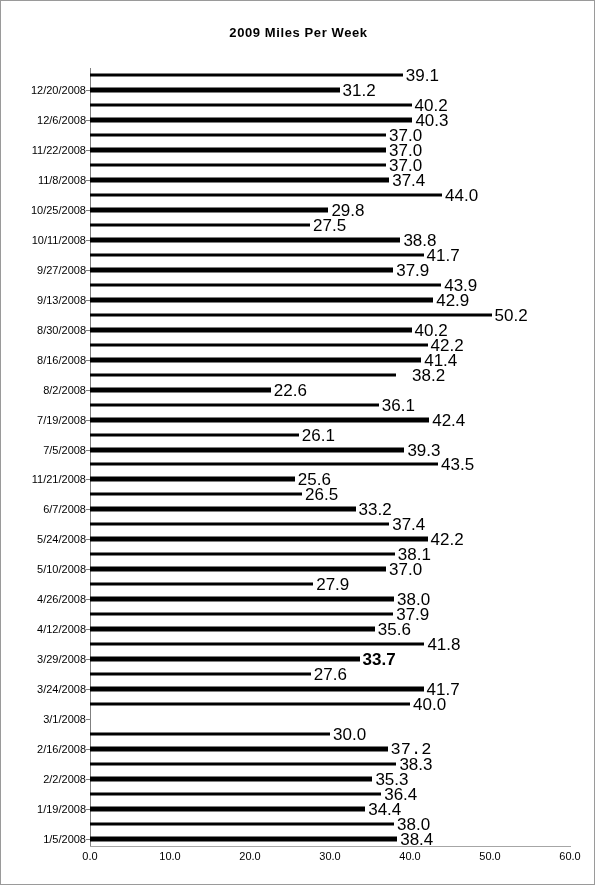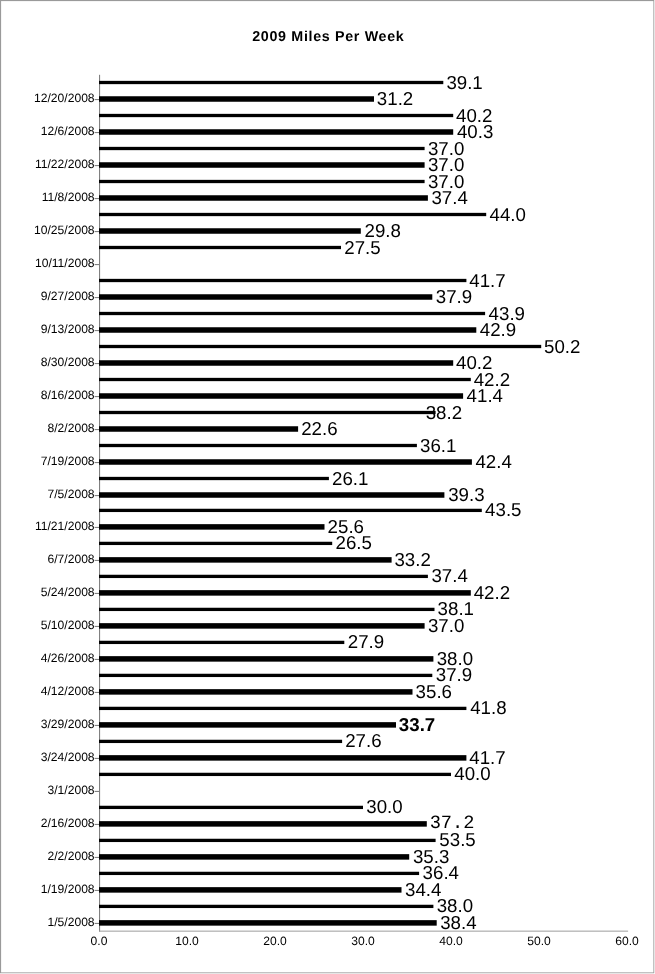--- a/index.html
+++ b/index.html
@@ -237,20 +237,24 @@
         <span class="bar-label" style="left: 352px;">44.0</span>
       </div>
       <div class="bar-row" style="top: 134.654px; height: 14.9615px; padding-left: 39px;">
         <div class="bar thick" style="width: 238.4px; background: rgb(0, 0, 0);"></div>
         <span class="bar-label" style="left: 238.4px;">29.8</span>
       </div>
       <div class="bar-row" style="top: 149.615px; height: 14.9615px;">
         <div class="bar" style="width: 220px; background: rgb(0, 0, 0);"></div>
         <span class="bar-label" style="left: 220px;">27.5</span>
       </div>
+      <div class="bar-row" style="top: 164.577px; height: 14.9615px;">
+        <div class="bar thick" style="width: 310.4px; background: rgb(0, 0, 0);"></div>
+        <span class="bar-label" style="left: 310.4px;">38.8</span>
+      </div>
       <div class="bar-row" style="top: 179.538px; height: 14.9615px;">
         <div class="bar" style="width: 333.6px; background: rgb(0, 0, 0);"></div>
         <span class="bar-label" style="left: 333.6px;">41.7</span>
       </div>
       <div class="bar-row" style="top: 194.5px; height: 14.9615px;">
         <div class="bar thick" style="width: 303.2px; background: rgb(0, 0, 0);"></div>
         <span class="bar-label" style="left: 303.2px;">37.9</span>
       </div>
       <div class="bar-row" style="top: 209.462px; height: 14.9615px;">
         <div class="bar" style="width: 351.2px; background: rgb(0, 0, 0);"></div>
@@ -271,21 +275,21 @@
       <div class="bar-row" style="top: 269.308px; height: 14.9615px;">
         <div class="bar" style="width: 337.6px; background: rgb(0, 0, 0);"></div>
         <span class="bar-label" style="left: 337.6px;">42.2</span>
       </div>
       <div class="bar-row" style="top: 284.269px; height: 14.9615px;">
         <div class="bar thick" style="width: 331.2px; background: rgb(0, 0, 0);"></div>
         <span class="bar-label" style="left: 331.2px;">41.4</span>
       </div>
       <div class="bar-row" style="top: 299.231px; height: 14.9615px;">
         <div class="bar" style="width: 305.6px; background: rgb(0, 0, 0);"></div>
-        <span class="bar-label" style="left: 294px;">38.2</span>
+        <span class="bar-label" style="left: 319px;">38.2</span>
       </div>
       <div class="bar-row" style="top: 314.192px; height: 14.9615px;">
         <div class="bar thick" style="width: 180.8px; background: rgb(0, 0, 0);"></div>
         <span class="bar-label" style="left: 180.8px;">22.6</span>
       </div>
       <div class="bar-row" style="top: 329.154px; height: 14.9615px;">
         <div class="bar" style="width: 288.8px; background: rgb(0, 0, 0);"></div>
         <span class="bar-label" style="left: 288.8px;">36.1</span>
       </div>
       <div class="bar-row" style="top: 344.115px; height: 14.9615px;">
@@ -371,21 +375,21 @@
       <div class="bar-row" style="top: 658.308px; height: 14.9615px;">
         <div class="bar" style="width: 240px; background: rgb(0, 0, 0);"></div>
         <span class="bar-label" style="left: 240px;">30.0</span>
       </div>
       <div class="bar-row" style="top: 673.269px; height: 14.9615px; font-family: Liberation Mono, monospace;">
         <div class="bar thick" style="width: 297.6px; background: rgb(0, 0, 0);"></div>
         <span class="bar-label" style="left: 297.6px;">37.2</span>
       </div>
       <div class="bar-row" style="top: 688.231px; height: 14.9615px;">
         <div class="bar" style="width: 306.4px; background: rgb(0, 0, 0);"></div>
-        <span class="bar-label" style="left: 306.4px;">53.5</span>
+        <span class="bar-label" style="left: 306.4px;">38.3</span>
       </div>
       <div class="bar-row" style="top: 703.192px; height: 14.9615px;">
         <div class="bar thick" style="width: 282.4px; background: rgb(0, 0, 0);"></div>
         <span class="bar-label" style="left: 282.4px;">35.3</span>
       </div>
       <div class="bar-row" style="top: 718.154px; height: 14.9615px;">
         <div class="bar" style="width: 291.2px; background: rgb(0, 0, 0);"></div>
         <span class="bar-label" style="left: 291.2px;">36.4</span>
       </div>
       <div class="bar-row" style="top: 733.115px; height: 14.9615px;">

